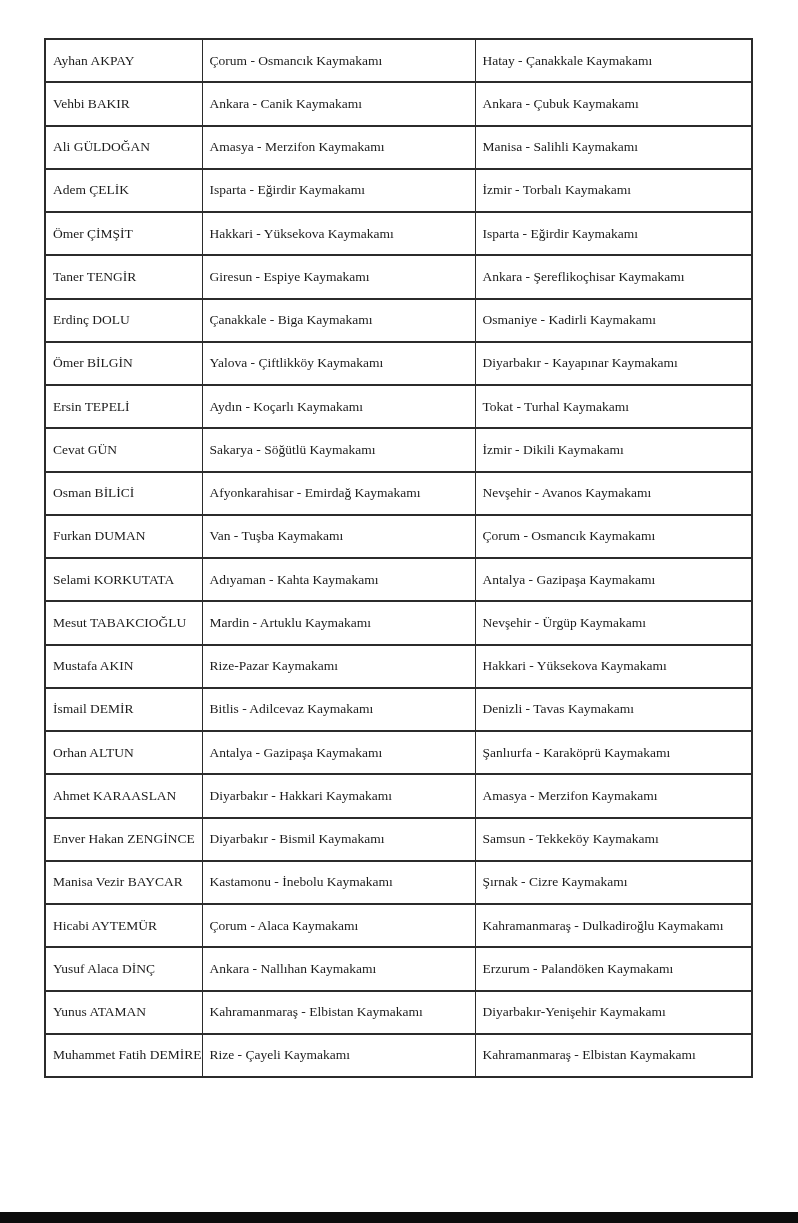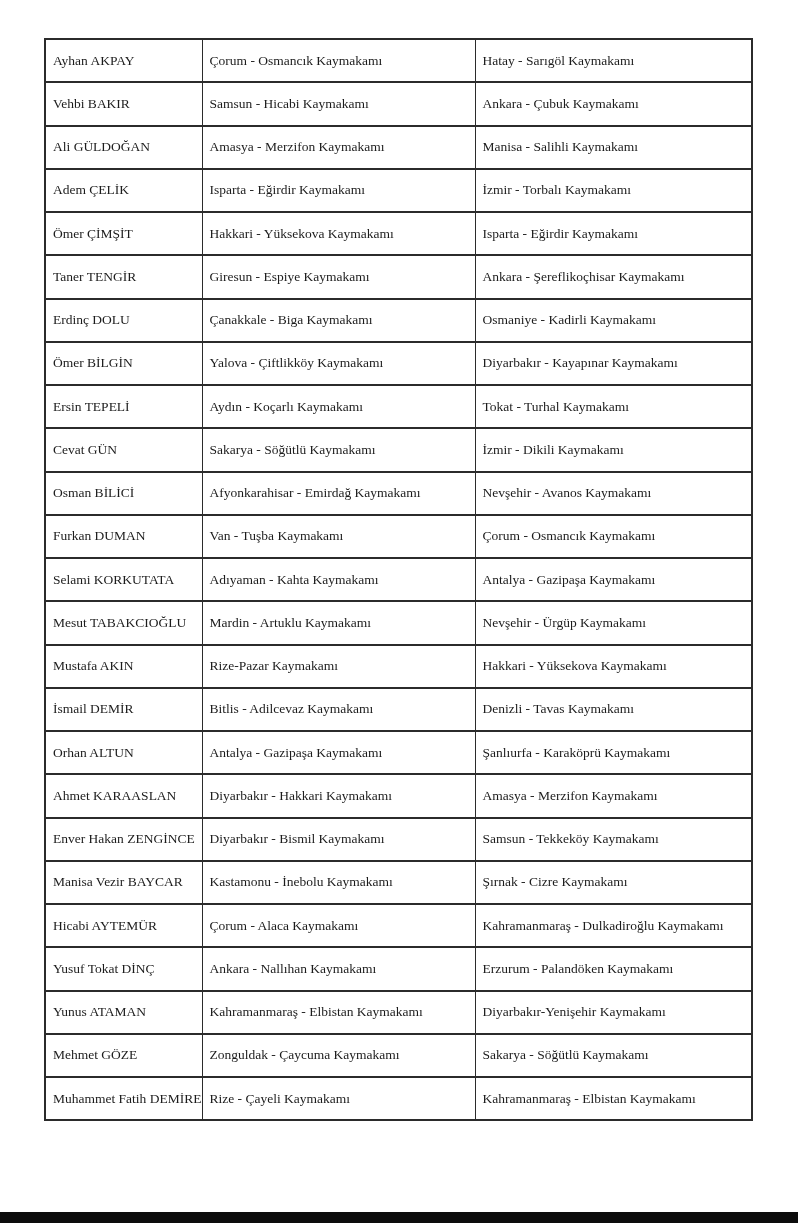--- a/index.html
+++ b/index.html
@@ -59,25 +59,25 @@
   <table class="appt-table">
     <colgroup>
       <col class="col-name">
       <col class="col-from">
       <col class="col-to">
     </colgroup>
     <tbody>
         <tr>
     <td>Ayhan AKPAY</td>
     <td>Çorum - Osmancık Kaymakamı</td>
-    <td>Hatay - Sarıgöl Kaymakamı</td>
+    <td>Hatay - Çanakkale Kaymakamı</td>
   </tr>
         <tr>
     <td>Vehbi BAKIR</td>
-    <td>Samsun - Hicabi Kaymakamı</td>
+    <td>Ankara - Canik Kaymakamı</td>
     <td>Ankara - Çubuk Kaymakamı</td>
   </tr>
         <tr>
     <td>Ali GÜLDOĞAN</td>
     <td>Amasya - Merzifon Kaymakamı</td>
     <td>Manisa - Salihli Kaymakamı</td>
   </tr>
         <tr>
     <td>Adem ÇELİK</td>
     <td>Isparta - Eğirdir Kaymakamı</td>
@@ -162,33 +162,28 @@
     <td>Manisa Vezir BAYCAR</td>
     <td>Kastamonu - İnebolu Kaymakamı</td>
     <td>Şırnak - Cizre Kaymakamı</td>
   </tr>
         <tr>
     <td>Hicabi AYTEMÜR</td>
     <td>Çorum - Alaca Kaymakamı</td>
     <td>Kahramanmaraş - Dulkadiroğlu Kaymakamı</td>
   </tr>
         <tr>
-    <td>Yusuf Tokat DİNÇ</td>
+    <td>Yusuf Alaca DİNÇ</td>
     <td>Ankara - Nallıhan Kaymakamı</td>
     <td>Erzurum - Palandöken Kaymakamı</td>
   </tr>
         <tr>
     <td>Yunus ATAMAN</td>
     <td>Kahramanmaraş - Elbistan Kaymakamı</td>
     <td>Diyarbakır-Yenişehir Kaymakamı</td>
-  </tr>
-        <tr>
-    <td>Mehmet GÖZE</td>
-    <td>Zonguldak - Çaycuma Kaymakamı</td>
-    <td>Sakarya - Söğütlü Kaymakamı</td>
   </tr>
         <tr>
     <td>Muhammet Fatih DEMİREL</td>
     <td>Rize - Çayeli Kaymakamı</td>
     <td>Kahramanmaraş - Elbistan Kaymakamı</td>
   </tr>
       </tbody>
   </table>
   <div class="bottom-bar"></div>
 </div>

